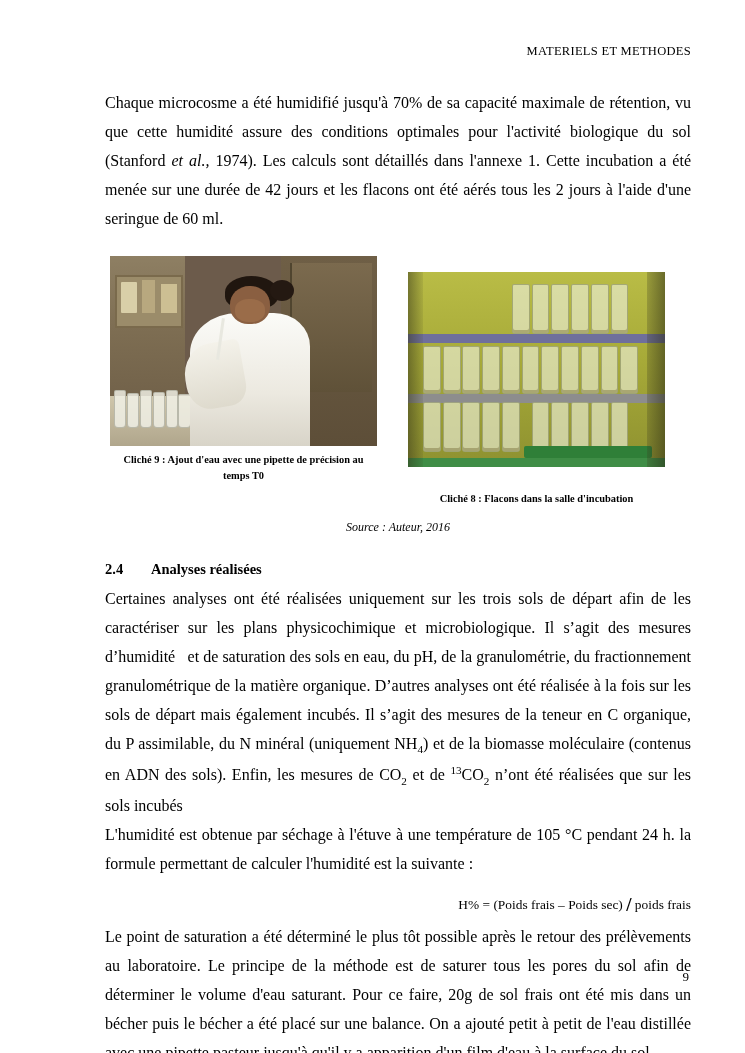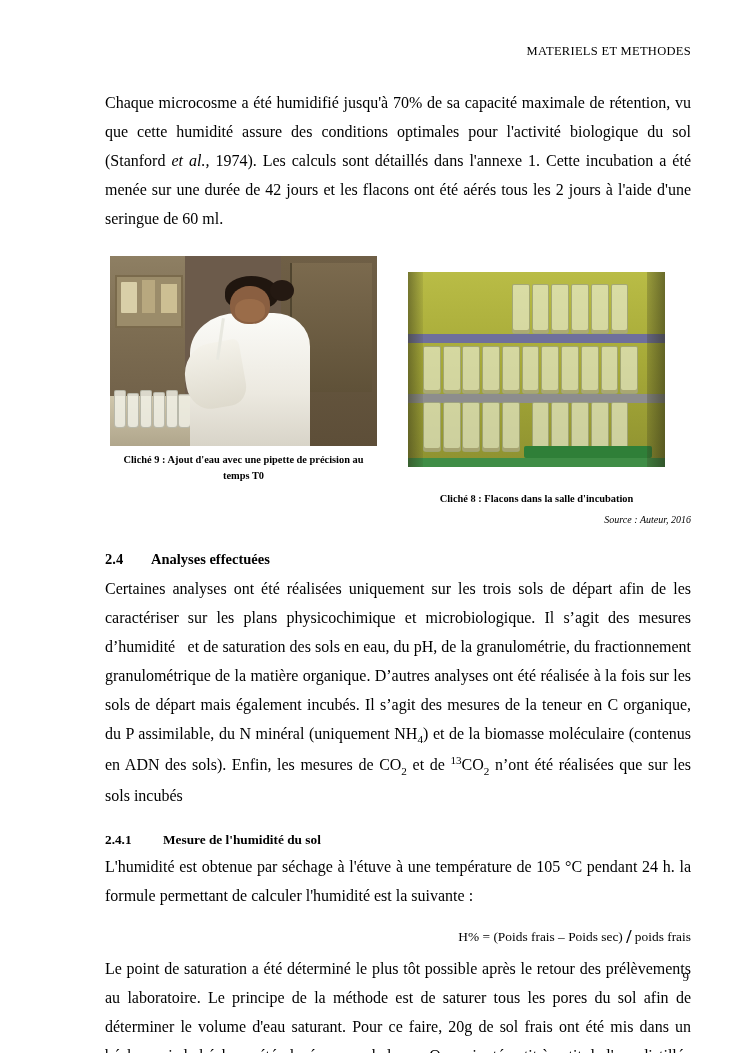--- a/index.html
+++ b/index.html
@@ -79,24 +79,24 @@
     font-size: 10.4px;
     font-weight: bold;
     text-align: center;
     line-height: 1.55;
     margin-top: 6px;
   }
   .cap-right {
     margin-top: 24px;
   }
   .source {
-    text-align: right;
+    text-align: center;
     font-style: italic;
-    font-size: 10px;
-    margin-top: 8px;
+    font-size: 12px;
+    margin-top: 14px;
   }
   h2.sect {
     font-size: 14.5px;
     font-weight: bold;
     margin: 26px 0 6px 0;
     display: flex;
   }
   h2.sect .num {
     width: 46px;
     flex: 0 0 46px;
@@ -361,29 +361,25 @@
         </div>
         <div class="caption cap-right">Cliché 8 : Flacons dans la salle d'incubation</div>
       </div>
 
     </div>
 
     <div class="source">Source : Auteur, 2016</div>
 
     <h2 class="sect">
       <span class="num">2.4</span>
-      <span>Analyses effectuées</span>
+      <span>Analyses réalisées</span>
     </h2>
 
     <p class="body">Certaines analyses ont été réalisées uniquement sur les trois sols de départ afin de les caractériser sur les plans physicochimique et microbiologique. Il s’agit des mesures d’humidité&nbsp;&nbsp; et de saturation des sols en eau, du pH, de la granulométrie, du fractionnement granulométrique de la matière organique. D’autres analyses ont été réalisée à la fois sur les sols de départ mais également incubés. Il s’agit des mesures de la teneur en C organique, du P assimilable, du N minéral (uniquement NH<sub>4</sub>) et de la biomasse moléculaire (contenus en ADN des sols). Enfin, les mesures de CO<sub>2</sub> et de <sup>13</sup>CO<sub>2</sub> n’ont été réalisées que sur les sols incubés</p>
 
-    <h3 class="sub">
-      <span class="num">2.4.1</span>
-      <span>Mesure de l'humidité du sol</span>
-    </h3>
 
     <p class="body">L'humidité est obtenue par séchage à l'étuve à une température de 105 °C pendant 24 h. la formule permettant de calculer l'humidité est la suivante :</p>
 
     <div class="formula">
       <span>H% = (Poids frais – Poids sec)</span>
       <span class="slash">/</span>
       <span>poids frais</span>
     </div>
 
 

